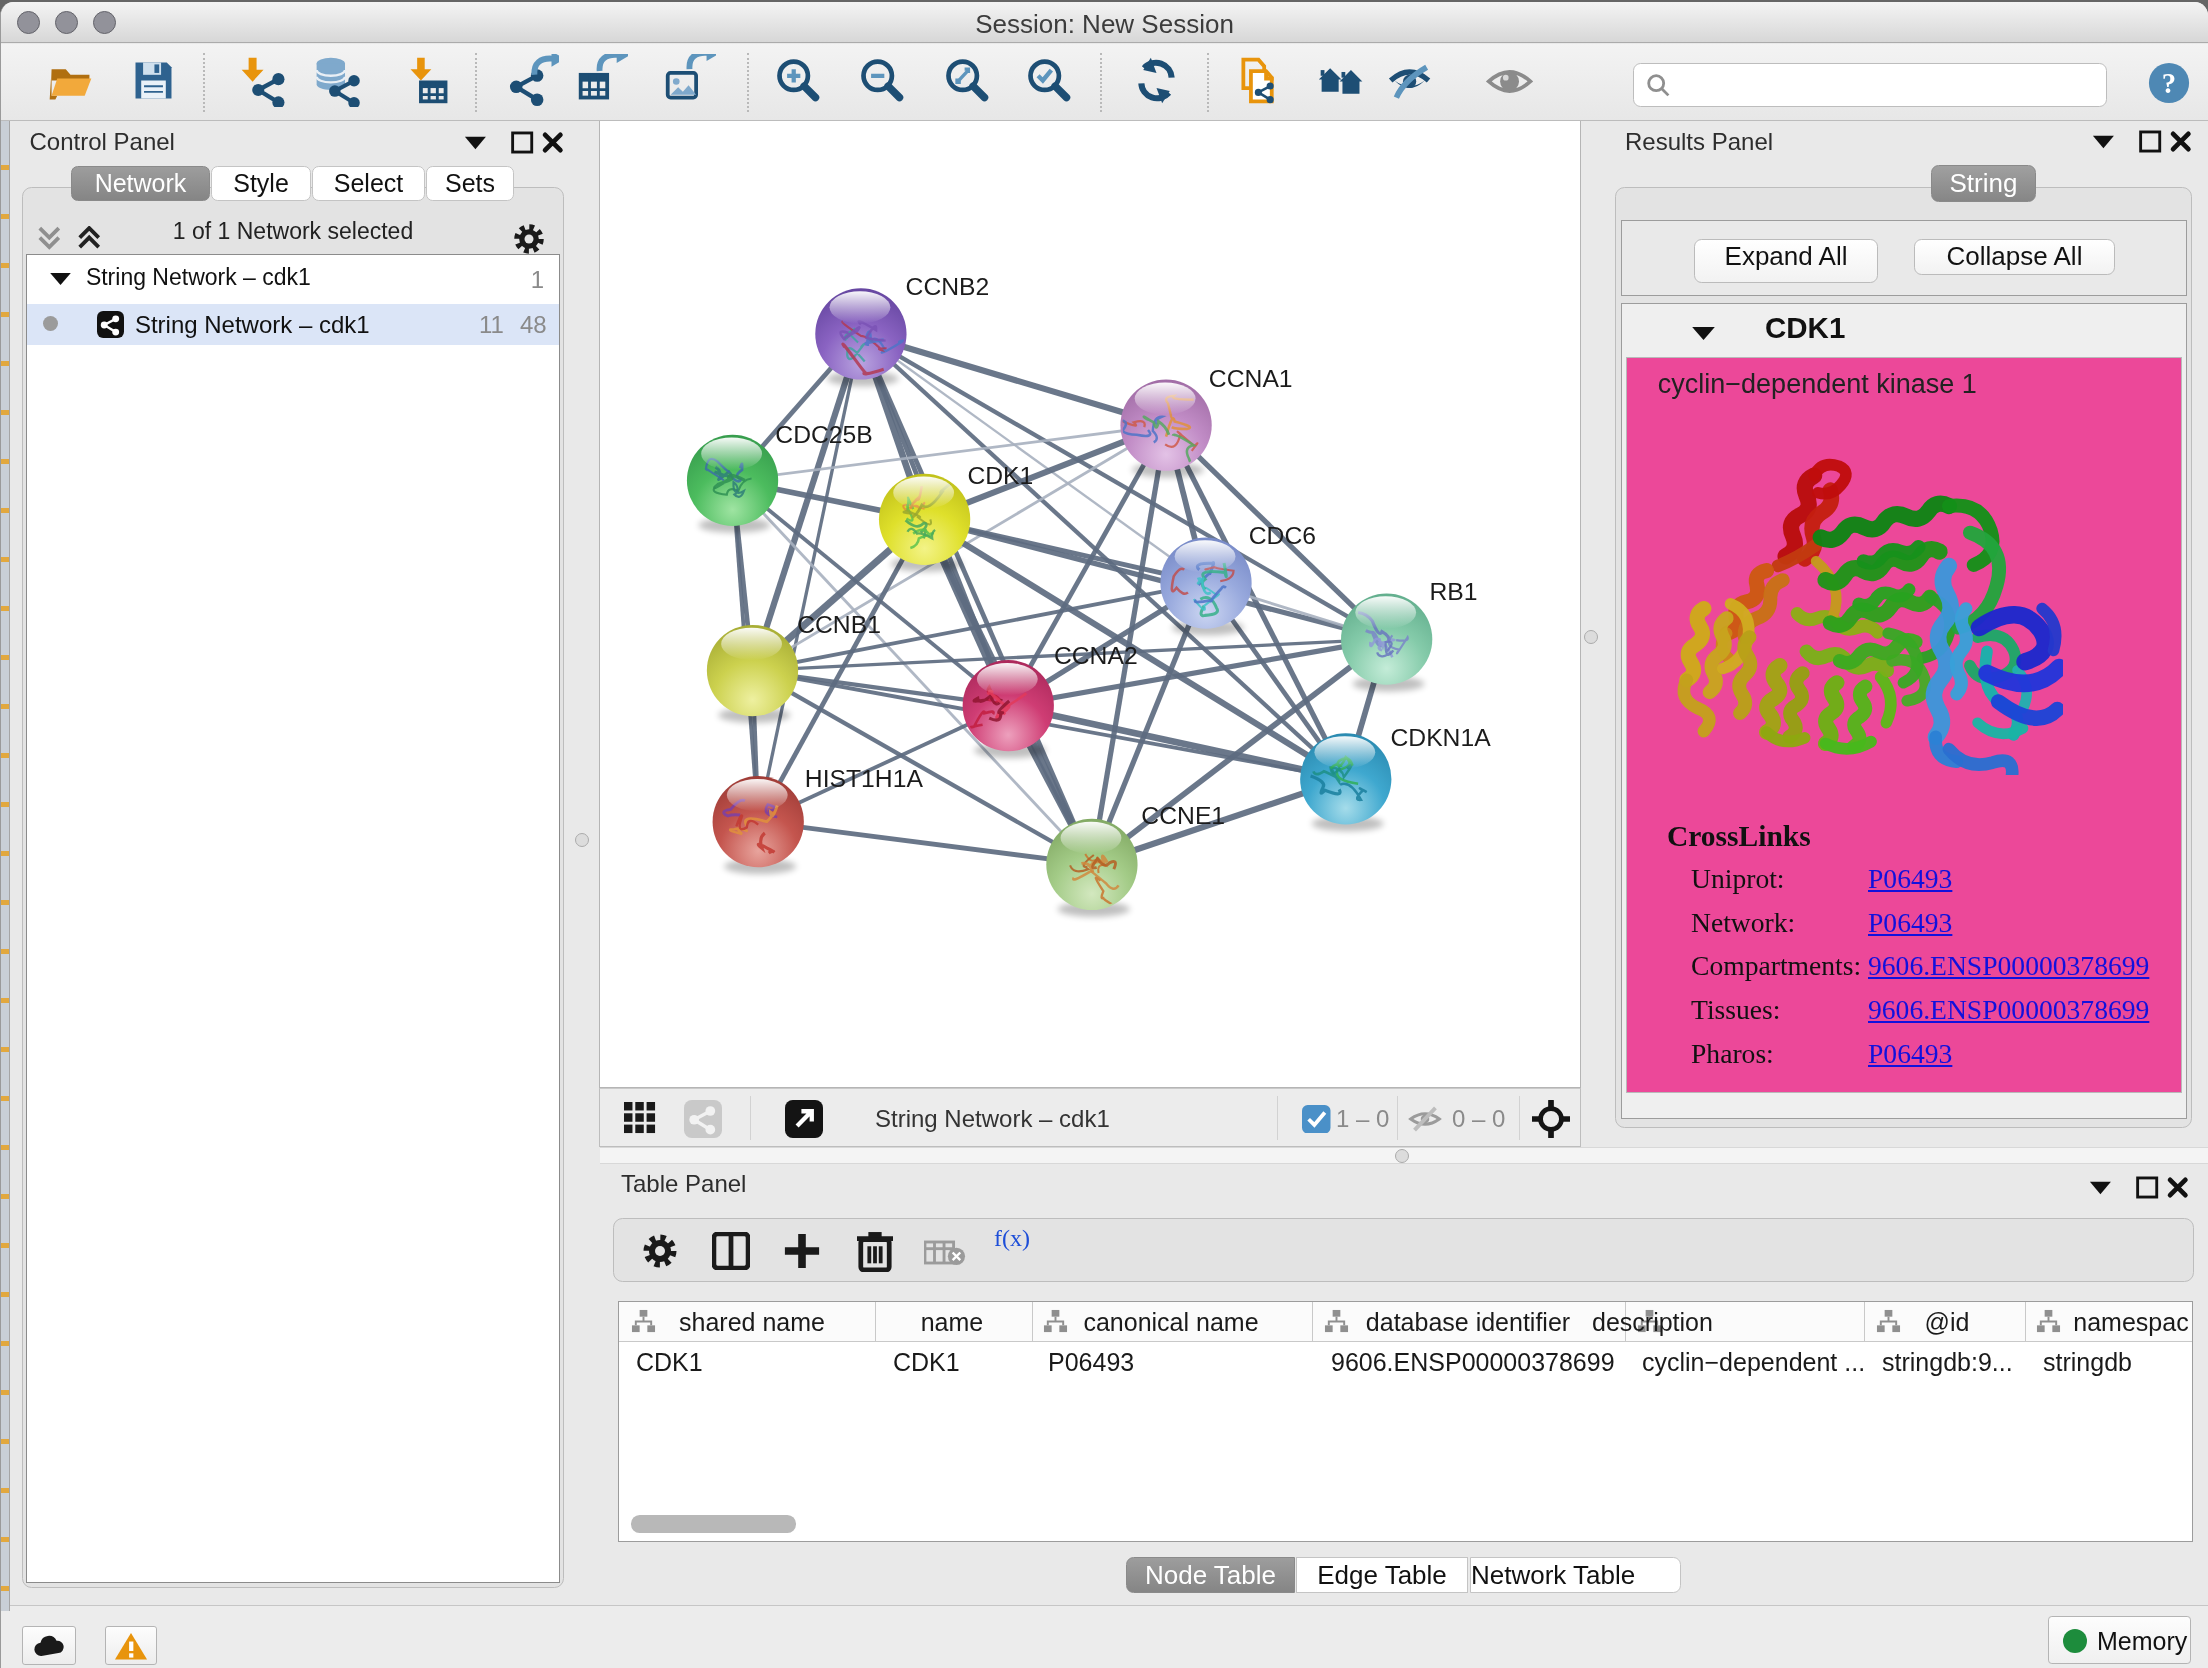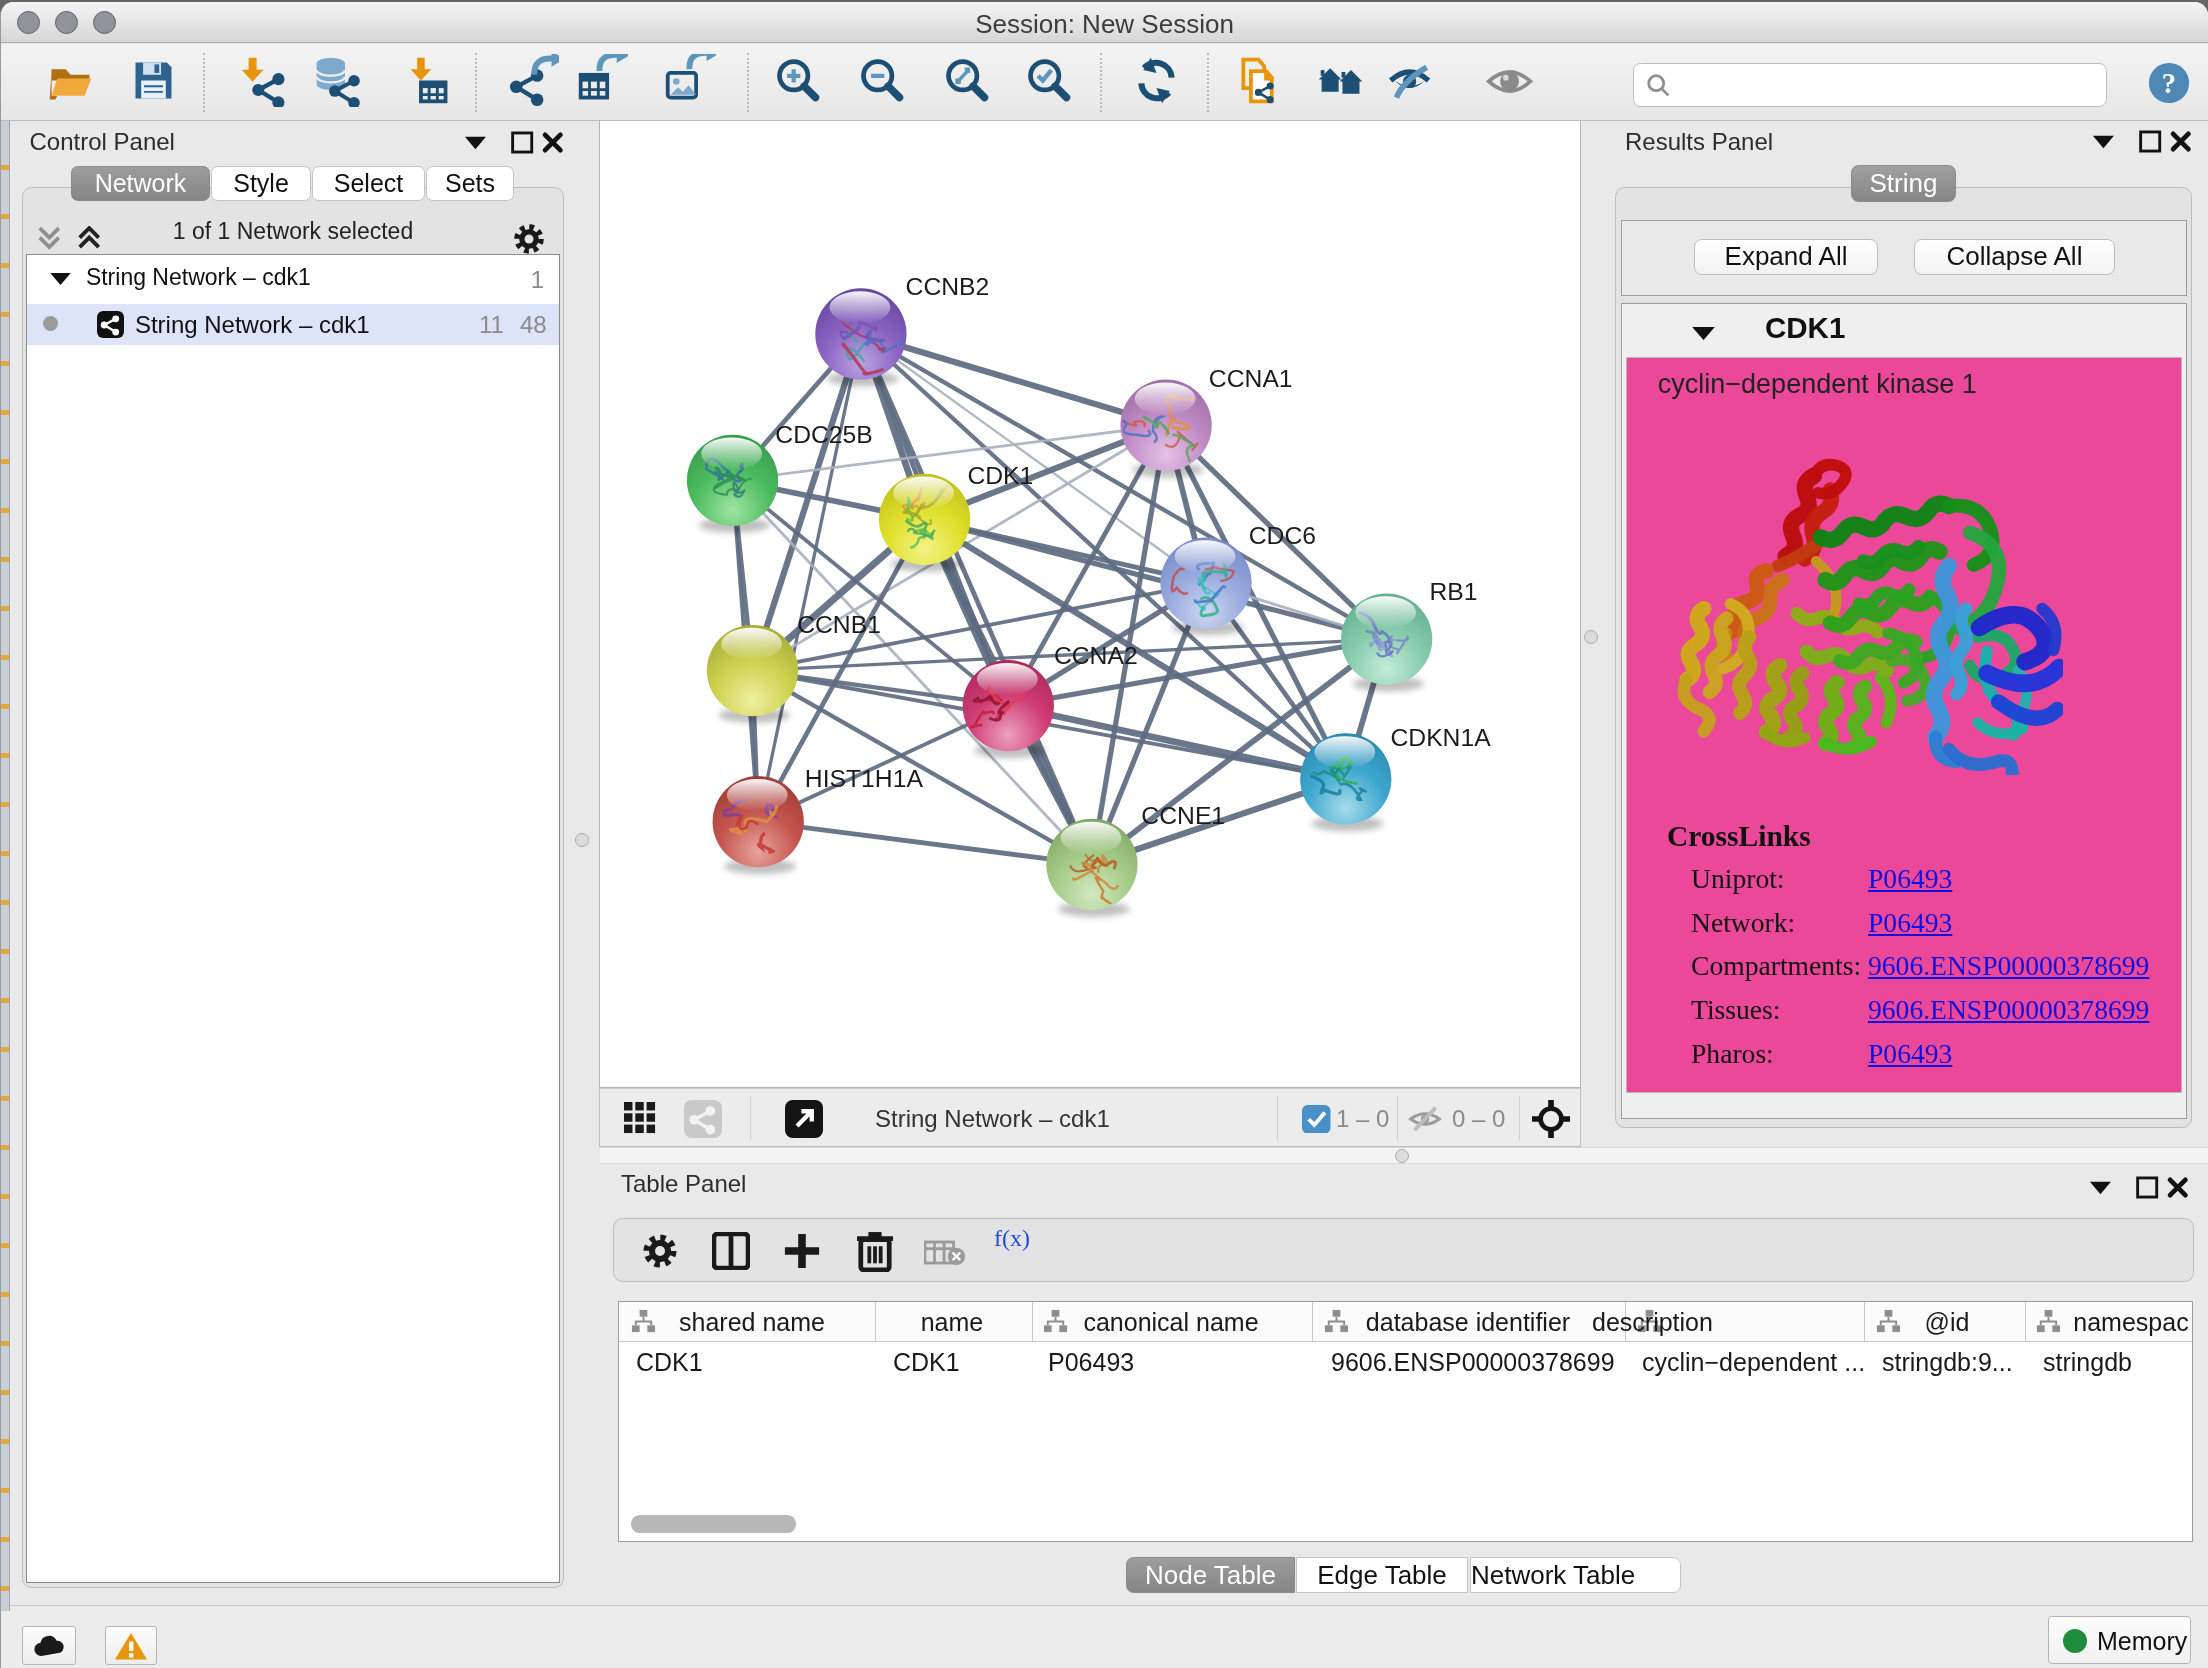--- a/index.html
+++ b/index.html
@@ -573,24 +573,24 @@
 </div>
 
 <div class="abs panel-title" style="left:1624px;top:126px">Results Panel</div>
 <svg class="abs" style="left:2090px;top:128px" width="105" height="23" viewBox="0 0 110 24">
   <path d="M2 6 l11 13 11-13 z" fill="#111"></path>
   <rect x="52" y="2" width="20" height="20" fill="none" stroke="#111" stroke-width="3"></rect>
   <path d="M86 4 l16 16 M102 4 l-16 16" stroke="#111" stroke-width="5" stroke-linecap="round"></path>
 </svg>
 
 <div class="abs gbox" style="left:1614px;top:185px;width:577px;height:941px"></div>
-<div class="abs" style="left:1850px;top:163px;width:105px;height:37px;background:linear-gradient(#a0a0a0,#868686);border:1px solid #8a8a8a;border-radius:7.6px;color:#fff;font-size:26px;text-align:center;line-height:35px">String</div>
+<div class="abs" style="left:1930px;top:163px;width:105px;height:37px;background:linear-gradient(#a0a0a0,#868686);border:1px solid #8a8a8a;border-radius:7.6px;color:#fff;font-size:26px;text-align:center;line-height:35px">String</div>
 
 <div class="abs" style="left:1620px;top:218px;width:566px;height:76px;background:#e9e9e9;border:1.9px solid #9c9c9c">
-  <div class="abs btn" style="left:72px;top:18px;width:184px;height:36px;line-height:33px">Expand All</div>
+  <div class="abs btn" style="left:72px;top:18px;width:184px;height:44px;line-height:33px">Expand All</div>
   <div class="abs btn" style="left:292px;top:18px;width:201px;height:36px;line-height:33px">Collapse All</div>
 </div>
 
 <div class="abs" style="left:1620px;top:301px;width:566px;height:816px;border:1.9px solid #9c9c9c;background:#efefef">
   <svg class="abs" style="left:69px;top:21px" width="25" height="17" viewBox="0 0 26 18">
         <path d="M1 2 l12 14 12-14 z" fill="#111"></path>
       </svg>
   <div class="abs" style="left:143px;top:7.6px;font-size:29.5px;font-weight:bold;color:#111">CDK1</div>
   <div class="abs" style="left:3.8px;top:53px;right:3.8px;bottom:25px;background:#ec4899;border:1px solid #b9b9b9">
     <div class="abs" style="left:31px;top:11.4px;font-size:27px;color:#222">cyclin−dependent kinase 1</div>

